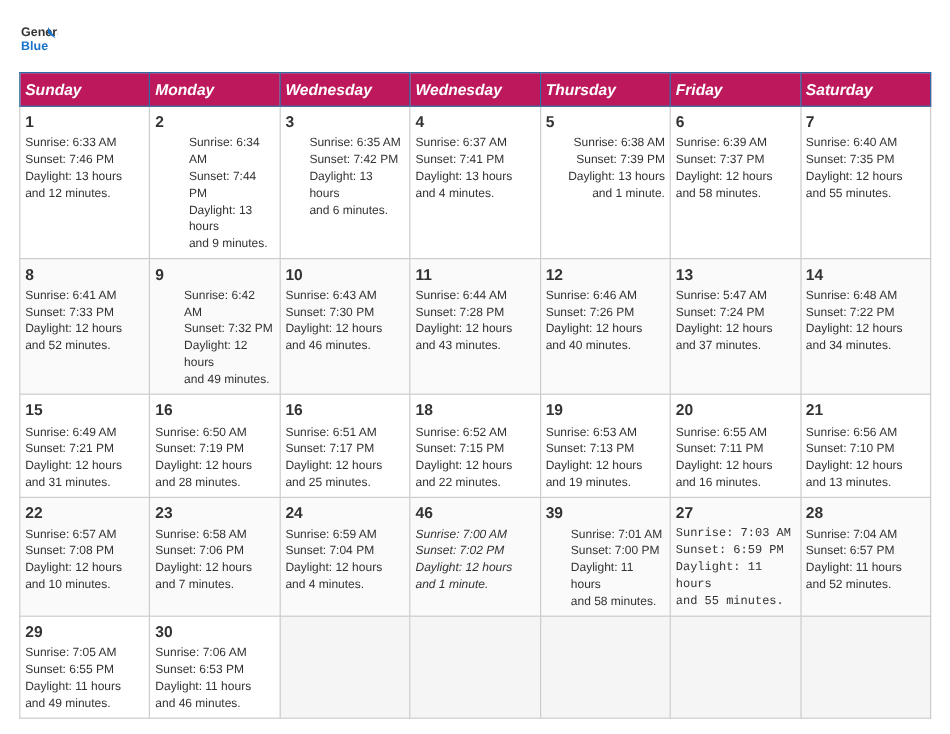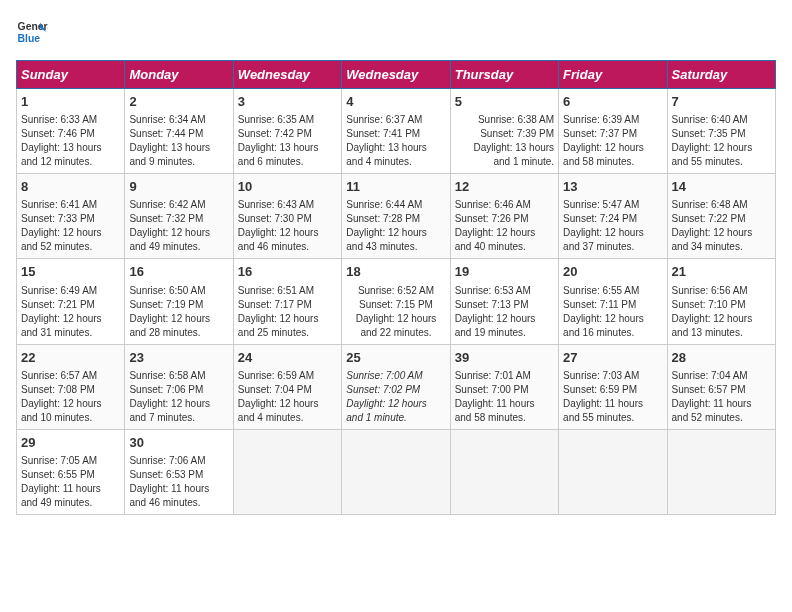--- a/index.html
+++ b/index.html
@@ -119,28 +119,28 @@
   <tr>
         <td>
           <span class="day-num">1</span>
           <div class="day-info" style="white-space: pre-line;">Sunrise: 6:33 AM
 Sunset: 7:46 PM
 Daylight: 13 hours
 and 12 minutes.</div>
         </td>
         <td>
           <span class="day-num">2</span>
-          <div class="day-info" style="white-space: pre-line;">Sunrise: 6:34 AM
+          <div class="day-info" style="white-space: pre-line; margin-left: 28px;">Sunrise: 6:34 AM
 Sunset: 7:44 PM
 Daylight: 13 hours
 and 9 minutes.</div>
         </td>
         <td>
           <span class="day-num">3</span>
-          <div class="day-info" style="white-space: pre-line;">Sunrise: 6:35 AM
+          <div class="day-info" style="white-space: pre-line; margin-left: 20px;">Sunrise: 6:35 AM
 Sunset: 7:42 PM
 Daylight: 13 hours
 and 6 minutes.</div>
         </td>
         <td>
           <span class="day-num">4</span>
           <div class="day-info" style="white-space: pre-line;">Sunrise: 6:37 AM
 Sunset: 7:41 PM
 Daylight: 13 hours
 and 4 minutes.</div>
@@ -170,21 +170,21 @@
       <tr>
         <td>
           <span class="day-num">8</span>
           <div class="day-info" style="white-space: pre-line;">Sunrise: 6:41 AM
 Sunset: 7:33 PM
 Daylight: 12 hours
 and 52 minutes.</div>
         </td>
         <td>
           <span class="day-num">9</span>
-          <div class="day-info" style="white-space: pre-line;">Sunrise: 6:42 AM
+          <div class="day-info" style="white-space: pre-line; margin-left: 24px;">Sunrise: 6:42 AM
 Sunset: 7:32 PM
 Daylight: 12 hours
 and 49 minutes.</div>
         </td>
         <td>
           <span class="day-num">10</span>
           <div class="day-info" style="white-space: pre-line;">Sunrise: 6:43 AM
 Sunset: 7:30 PM
 Daylight: 12 hours
 and 46 minutes.</div>
@@ -235,21 +235,21 @@
         </td>
         <td>
           <span class="day-num">16</span>
           <div class="day-info" style="white-space: pre-line;">Sunrise: 6:51 AM
 Sunset: 7:17 PM
 Daylight: 12 hours
 and 25 minutes.</div>
         </td>
         <td>
           <span class="day-num">18</span>
-          <div class="day-info" style="white-space: pre-line; text-align: center;">Sunrise: 6:52 AM
+          <div class="day-info" style="white-space: pre-line;">Sunrise: 6:52 AM
 Sunset: 7:15 PM
 Daylight: 12 hours
 and 22 minutes.</div>
         </td>
         <td>
           <span class="day-num">19</span>
           <div class="day-info" style="white-space: pre-line;">Sunrise: 6:53 AM
 Sunset: 7:13 PM
 Daylight: 12 hours
 and 19 minutes.</div>
@@ -285,36 +285,36 @@
 and 7 minutes.</div>
         </td>
         <td>
           <span class="day-num">24</span>
           <div class="day-info" style="white-space: pre-line;">Sunrise: 6:59 AM
 Sunset: 7:04 PM
 Daylight: 12 hours
 and 4 minutes.</div>
         </td>
         <td>
-          <span class="day-num">25</span>
+          <span class="day-num">46</span>
           <div class="day-info" style="white-space: pre-line; font-style: italic;">Sunrise: 7:00 AM
 Sunset: 7:02 PM
 Daylight: 12 hours
 and 1 minute.</div>
         </td>
         <td>
           <span class="day-num">39</span>
-          <div class="day-info" style="white-space: pre-line;">Sunrise: 7:01 AM
+          <div class="day-info" style="white-space: pre-line; margin-left: 21px;">Sunrise: 7:01 AM
 Sunset: 7:00 PM
 Daylight: 11 hours
 and 58 minutes.</div>
         </td>
         <td>
           <span class="day-num">27</span>
-          <div class="day-info" style="white-space: pre-line;">Sunrise: 7:03 AM
+          <div class="day-info" style="white-space: pre-line; font-family: Liberation Mono, monospace;">Sunrise: 7:03 AM
 Sunset: 6:59 PM
 Daylight: 11 hours
 and 55 minutes.</div>
         </td>
         <td>
           <span class="day-num">28</span>
           <div class="day-info" style="white-space: pre-line;">Sunrise: 7:04 AM
 Sunset: 6:57 PM
 Daylight: 11 hours
 and 52 minutes.</div>

